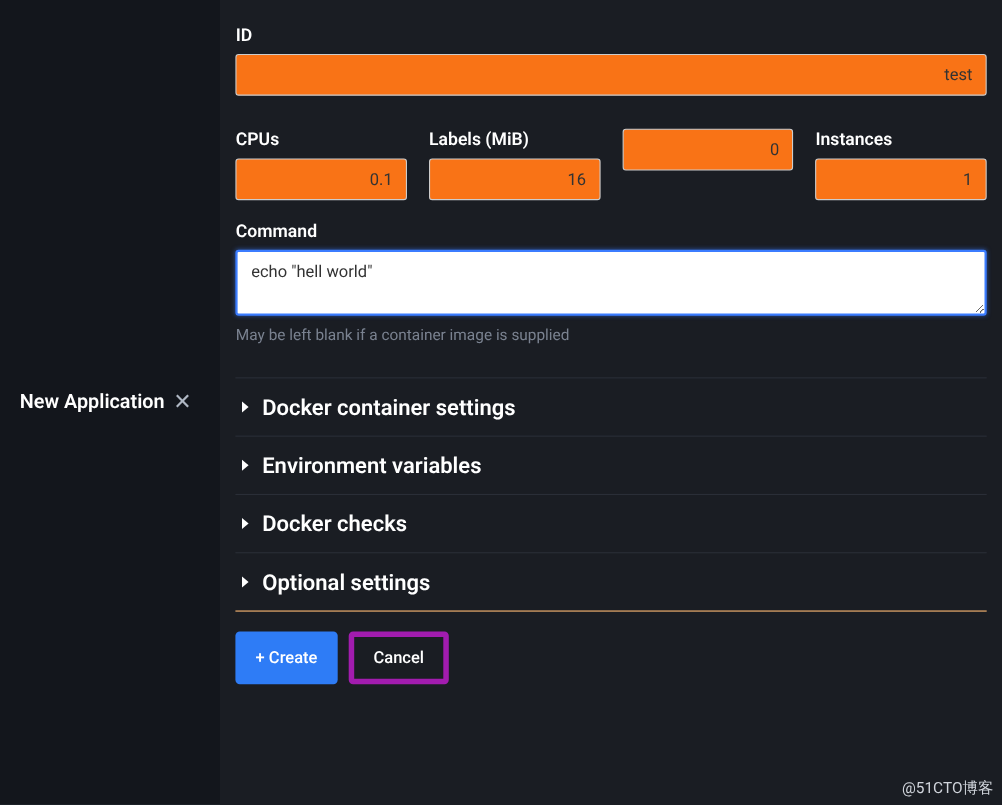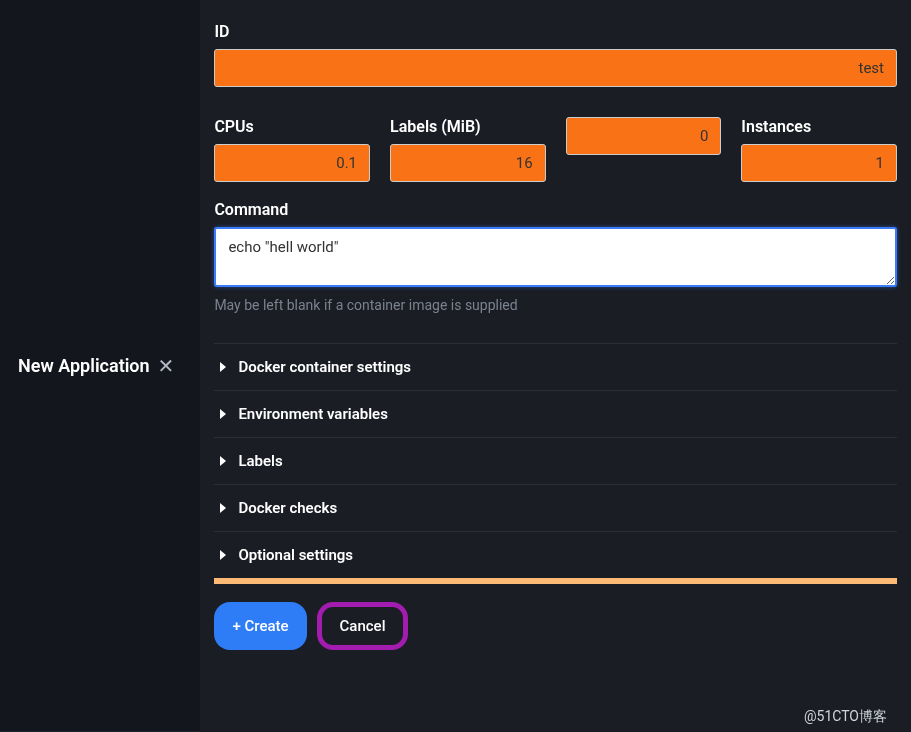--- a/index.html
+++ b/index.html
@@ -94,29 +94,29 @@
     }
     .helper-text {
       color: #7a8290;
       font-size: 14px;
       margin-top: 6px;
     }
     .accordion-section {
       border-top: 1px solid #2a2e37;
     }
     .accordion-section:last-of-type {
-      border-bottom: 6px solid #fdba74;
+      border-bottom: 1px solid #fdba74;
       text-align: center;
     }
     .accordion-header {
       display: flex;
       align-items: center;
       padding: 14px 4px;
       cursor: pointer;
-      font-size: 15px;
+      font-size: 20px;
       font-weight: 600;
       color: #ffffff;
       gap: 10px;
     }
     .chevron-icon {
       width: 10px;
       height: 10px;
       display: inline-flex;
       align-items: center;
       justify-content: center;
@@ -126,40 +126,40 @@
       height: 12px;
       fill: #ffffff;
     }
     .footer-actions {
       display: flex;
       gap: 10px;
       padding: 18px 0 4px 0;
     }
     .btn {
       padding: 10px 18px;
-      border-radius: 16px;
+      border-radius: 4px;
       font-size: 15px;
       font-weight: 500;
       cursor: pointer;
       border: none;
       font-family: inherit;
     }
     .btn-primary {
       background: #2e7cf6;
       color: #ffffff;
     }
     .btn-secondary {
       background: transparent;
       color: #ffffff;
       border: 5px solid #a21caf;
     }
     .watermark {
       position: absolute;
       bottom: 6px;
-      right: 24px;
+      right: 8px;
       color: #d0d4db;
       font-size: 14px;
     }
     .accordion-wrapper {
       margin-top: 12px;
     }
   </style>
 </head>
 <body>
 
@@ -218,30 +218,20 @@
         <div class="accordion-header">
           <span class="chevron-icon">
             <svg viewBox="0 0 8 12">
                 <path d="M1 1 L7 6 L1 11 Z"></path>
               </svg>
           </span>
           <span>Environment variables</span>
         </div>
       </div>
 
-      <div class="accordion-section">
-        <div class="accordion-header">
-          <span class="chevron-icon">
-            <svg viewBox="0 0 8 12">
-                <path d="M1 1 L7 6 L1 11 Z"></path>
-              </svg>
-          </span>
-          <span>Labels</span>
-        </div>
-      </div>
 
       <div class="accordion-section">
         <div class="accordion-header">
           <span class="chevron-icon">
             <svg viewBox="0 0 8 12">
                 <path d="M1 1 L7 6 L1 11 Z"></path>
               </svg>
           </span>
           <span>Docker checks</span>
         </div>

